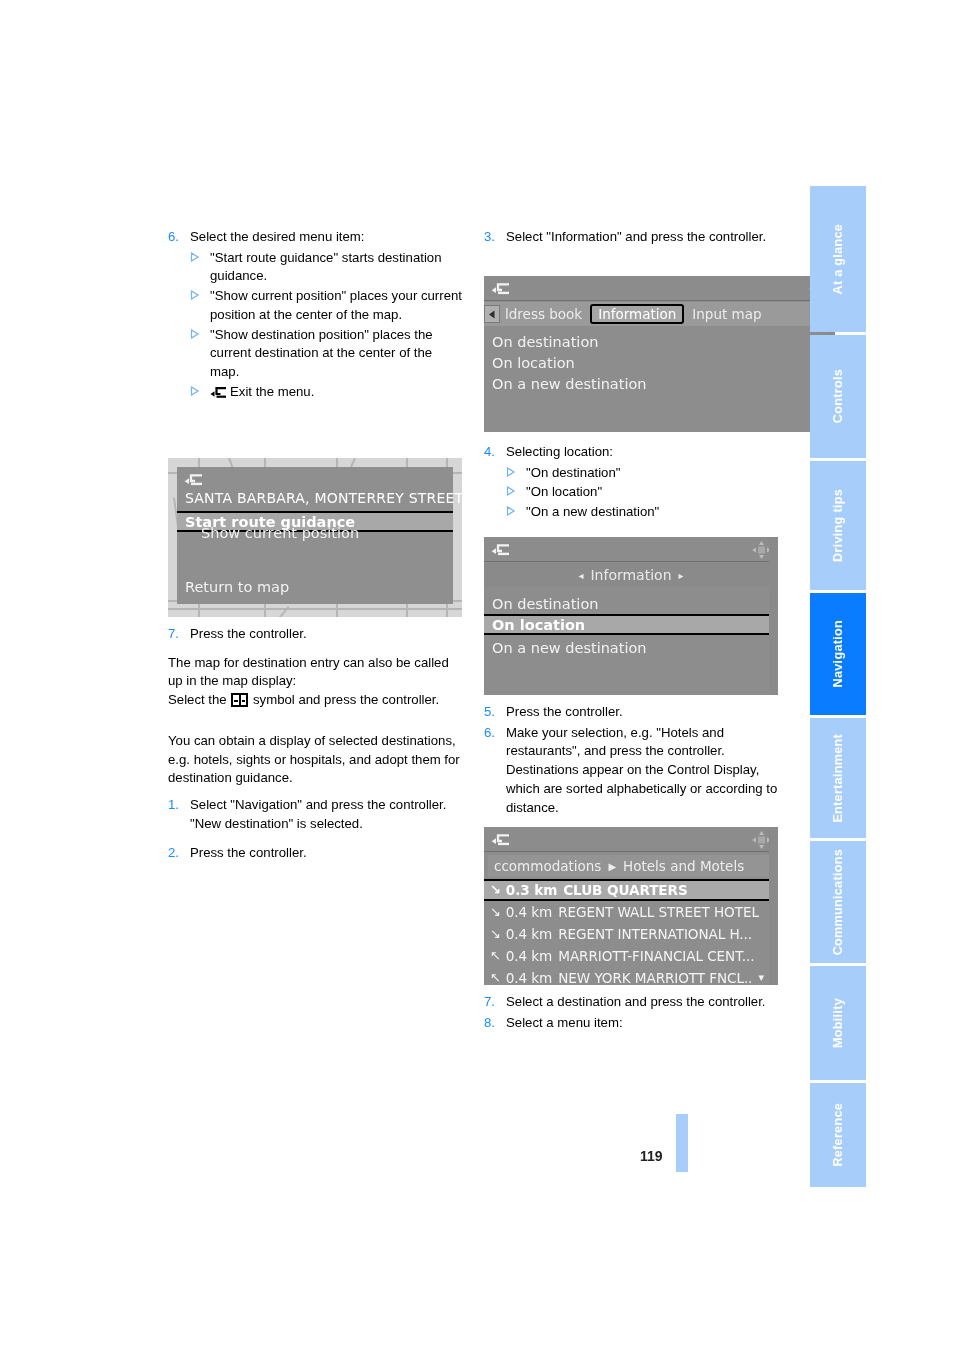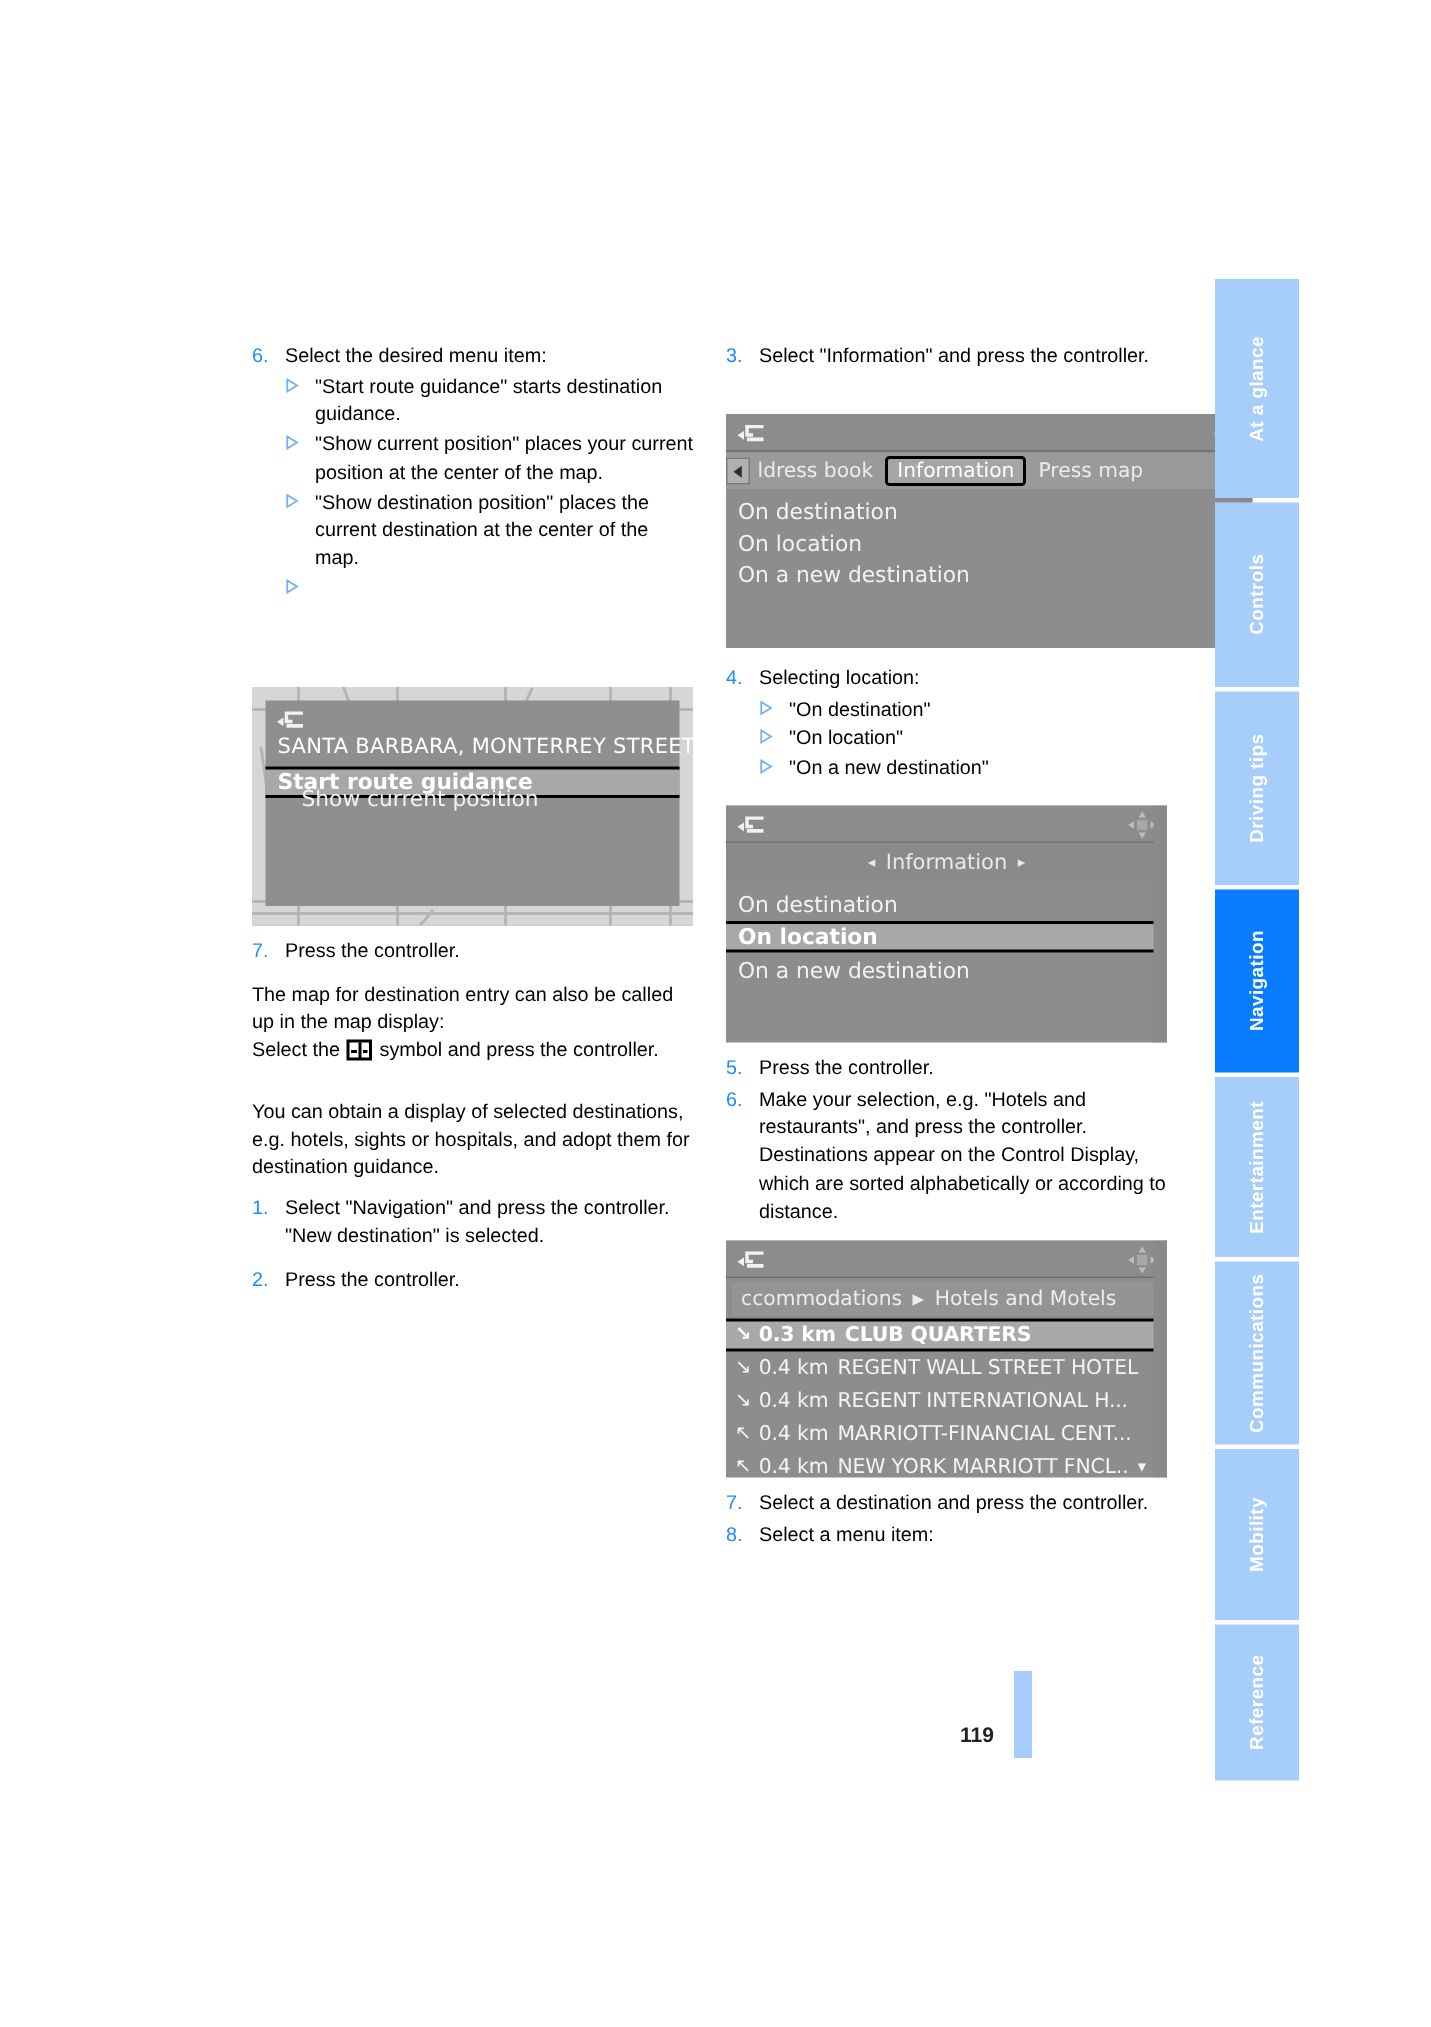--- a/index.html
+++ b/index.html
@@ -335,20 +335,29 @@
               <path d="M1.5 1 L8 5 L1.5 9 Z" fill="none" stroke="#6fb2f5" stroke-width="1.2"></path>
             </svg>
         </div>
         <div class="bullet-body">"Show destination position" places the current destination at the center of the map.</div>
       </div>
       <div class="bullet">
         <div class="tri">
           <svg width="10" height="10" viewBox="0 0 10 10">
               <path d="M1.5 1 L8 5 L1.5 9 Z" fill="none" stroke="#6fb2f5" stroke-width="1.2"></path>
             </svg>
+        </div>
+        <div class="bullet-body">
+          <span class="inline-back">
+            <svg width="17" height="12" viewBox="0 0 17 12">
+              <path d="M16 1.2 H6.5 V7 H10.5" fill="none" stroke="#000" stroke-width="2.2"></path>
+              <path d="M4.5 4.2 L0.5 7 L4.5 9.8 Z" fill="#000"></path>
+              <path d="M6.5 8.6 H16 V10.8 H6.5 Z" fill="#000"></path>
+            </svg>
+          </span><span>Exit the menu.</span>
         </div>
       </div>
     </div>
   </div>
 
   <div class="shot" style="left:168px; top:458px; width:294px; height:159px;">
     <div class="mapbg">
       <div class="lnw" style="left:0;top:0;width:294px;height:159px;background:#d6d6d6;"></div>
       <div class="ln" style="left:30px;top:0;width:2px;height:159px;"></div>
       <div class="ln" style="left:96px;top:0;width:2px;height:159px;"></div>
@@ -370,20 +379,21 @@
           <path d="M18 1.4 H7 V7 H11" fill="none" stroke="#f2f2f2" stroke-width="2.3"></path>
           <path d="M5 4.3 L0.6 7.2 L5 10.1 Z" fill="#f2f2f2"></path>
           <path d="M7 8.7 H18 V11.1 H7 Z" fill="#f2f2f2"></path>
         </svg>
       </div>
 
       <div class="title-row" style="top:23px;">SANTA BARBARA, MONTERREY STREET</div>
 
       <div class="listrow sel" style="top:44px;">Start route guidance</div>
       <div class="listrow" style="top:55px;margin-left:16px;">Show current position</div>
+      <div class="listrow" style="top:109px;">Return to map</div>
     </div>
   </div>
   <div class="microtext-out" style="left:466px; top:545px; height:60px;">&nbsp;</div>
 
   <div class="col col-left" style="top:625px;">
     <div class="step">
       <div class="step-num">7.</div>
       <div class="step-body">Press the controller.</div>
     </div>
 
@@ -447,21 +457,21 @@
     </div>
 
     <div class="tabrow" style="top:26px;">
       <div class="arrowbtn">
         <svg width="8" height="9" viewBox="0 0 8 9">
             <path d="M6.5 0.5 L1 4.5 L6.5 8.5 Z" fill="#2c2c2c"></path>
           </svg>
       </div>
       <div class="tab">ldress book</div>
       <div class="tab sel">Information</div>
-      <div class="tab">Press map</div>
+      <div class="tab">Input map</div>
       <div class="arrowbtn" style="margin-left:auto;">
         <svg width="8" height="9" viewBox="0 0 8 9">
             <path d="M1.5 0.5 L7 4.5 L1.5 8.5 Z" fill="#2c2c2c"></path>
           </svg>
       </div>
     </div>
 
     <div class="listrow" style="top:55px;">On destination</div>
     <div class="listrow" style="top:76px;">On location</div>
     <div class="listrow" style="top:97px;">On a new destination</div>

